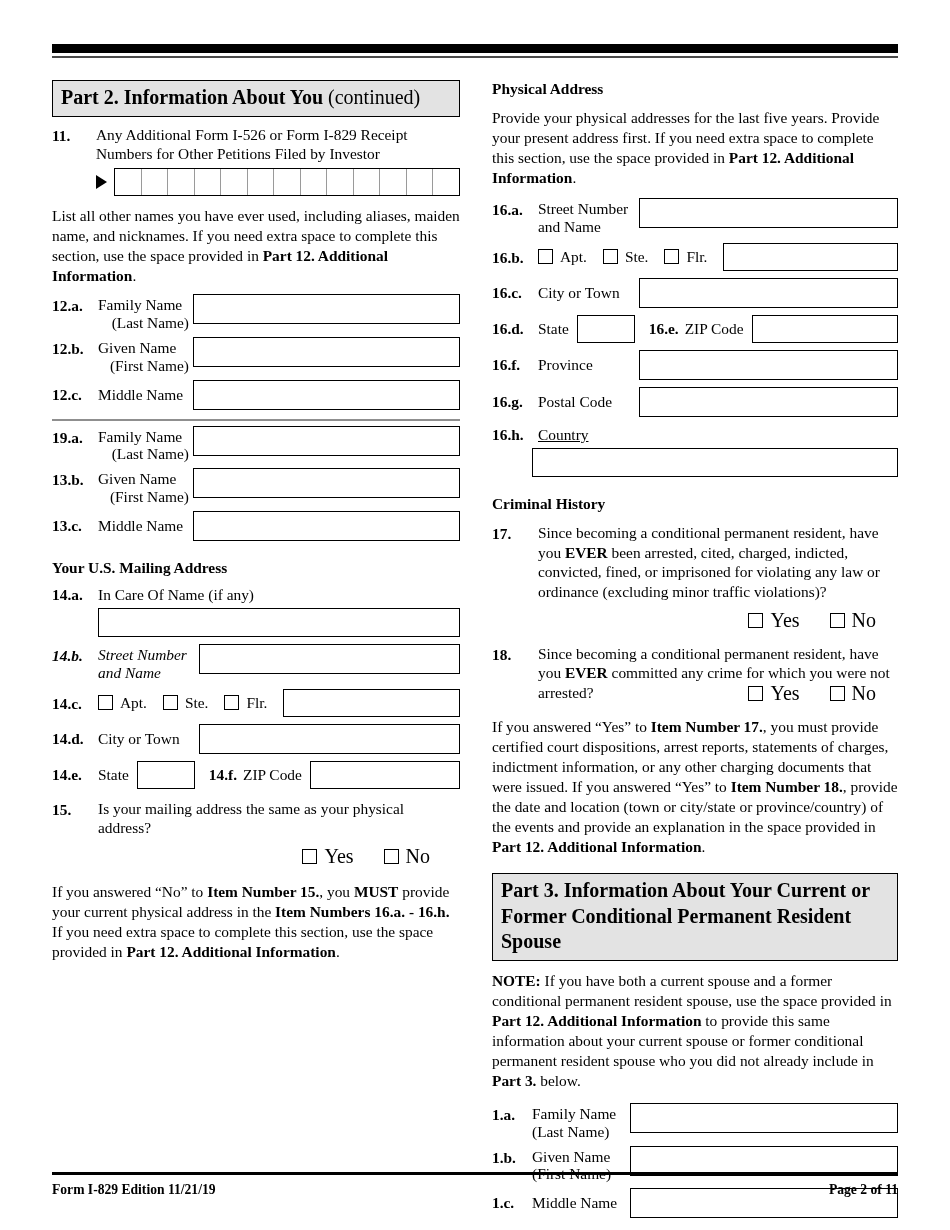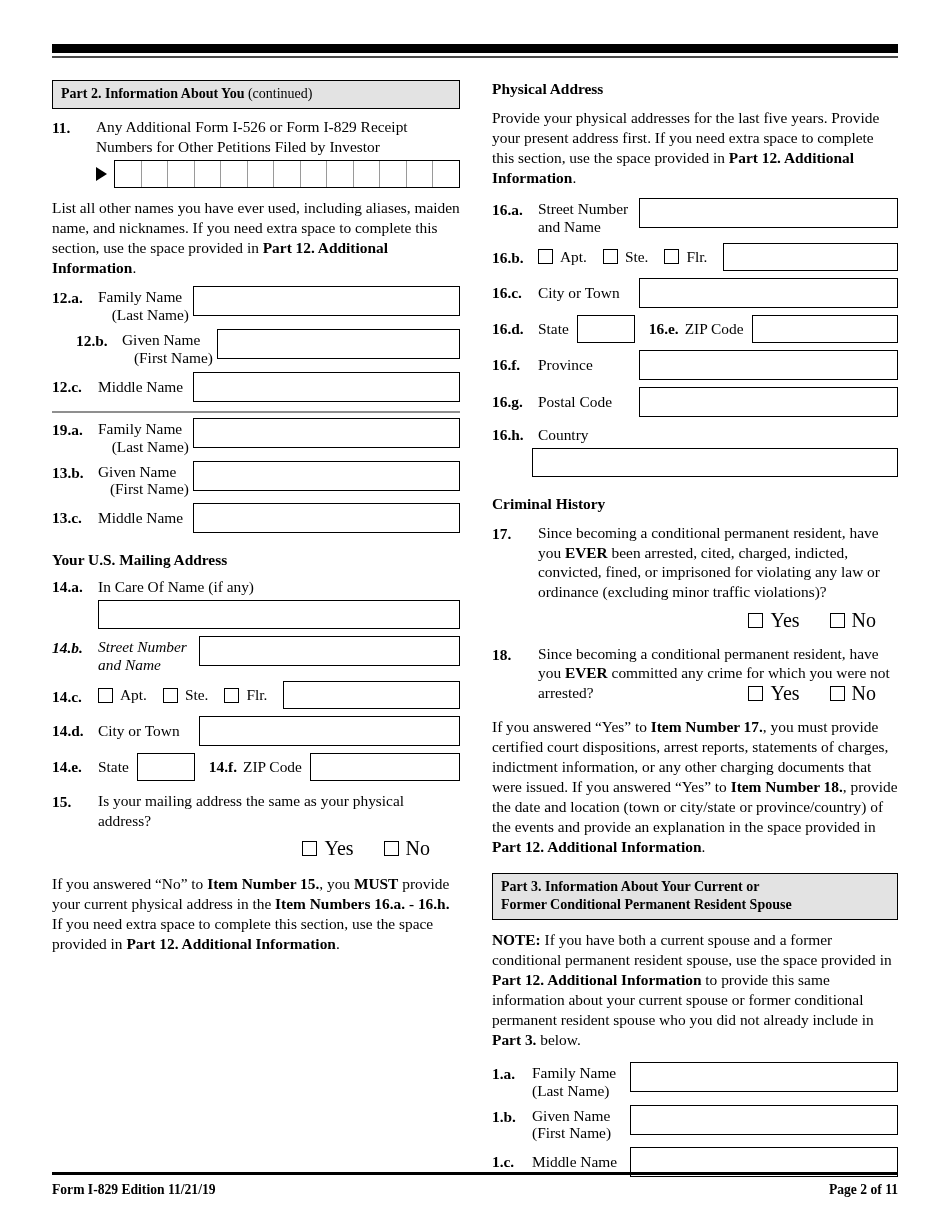--- a/index.html
+++ b/index.html
@@ -37,21 +37,21 @@
     position: absolute;
     left: 492px; top: 80px;
     width: 406px;
   }
 
   
   .part-header {
     border: 1.5px solid #000;
     background: #e3e3e3;
     padding: 4px 8px 5px 8px;
-    font-size: 14px;
+    font-size: 20px;
     font-weight: bold;
     line-height: 1.28;
   }
   .part-header .norm { font-weight: normal; }
 
   
   .para {
     font-size: 15.4px;
     line-height: 1.30;
     margin: 10px 0 0 0;
@@ -233,21 +233,21 @@
         <div class="lf-num" style="width:46px;">12.a.</div>
         <div class="lf-label" style="width:95px; text-align:left;">
           <span>Family Name</span><br>
           <span style="display:inline-block; width:100%; text-align:right; padding-right:4px;">(Last Name)</span>
         </div>
         <div class="lf-box">
           <div class="fieldbox tall"></div>
         </div>
       </div>
       <div class="label-field-row">
-        <div class="lf-num" style="width:46px;margin-left:24px;">12.b.</div>
+        <div class="lf-num" style="width:46px;">12.b.</div>
         <div class="lf-label" style="width:95px;">
           <span>Given Name</span><br>
           <span style="display:inline-block; width:100%; text-align:right; padding-right:4px;">(First Name)</span>
         </div>
         <div class="lf-box">
           <div class="fieldbox tall"></div>
         </div>
       </div>
       <div class="label-field-row" style="align-items:center;">
         <div class="lf-num" style="width:46px; padding-top:0;">12.c.</div>
@@ -444,21 +444,21 @@
       <div class="lf-num" style="width:46px; padding-top:0;">16.g.</div>
       <div class="lf-label" style="width:101px; padding-top:0;">Postal Code</div>
       <div style="flex:1 1 auto;">
         <div class="fieldbox tall"></div>
       </div>
     </div>
 
     <div style="margin-top:9px;">
       <div style="display:flex;">
         <div class="lf-num" style="width:46px; padding-top:0;">16.h.</div>
-        <div class="lf-label" style="padding-top:0;">Country</div>
+        <div class="lf-label" style="padding-top:0;text-decoration:underline;">Country</div>
       </div>
       <div style="padding-left:40px; margin-top:4px;">
         <div class="fieldbox" style="height:29px;"></div>
       </div>
     </div>
 
     <div class="sub-head" style="margin-top:18px;">Criminal History</div>
 
     <div class="item" style="margin-top:10px;">
       <div class="item-num" style="width:46px;">17.</div>

